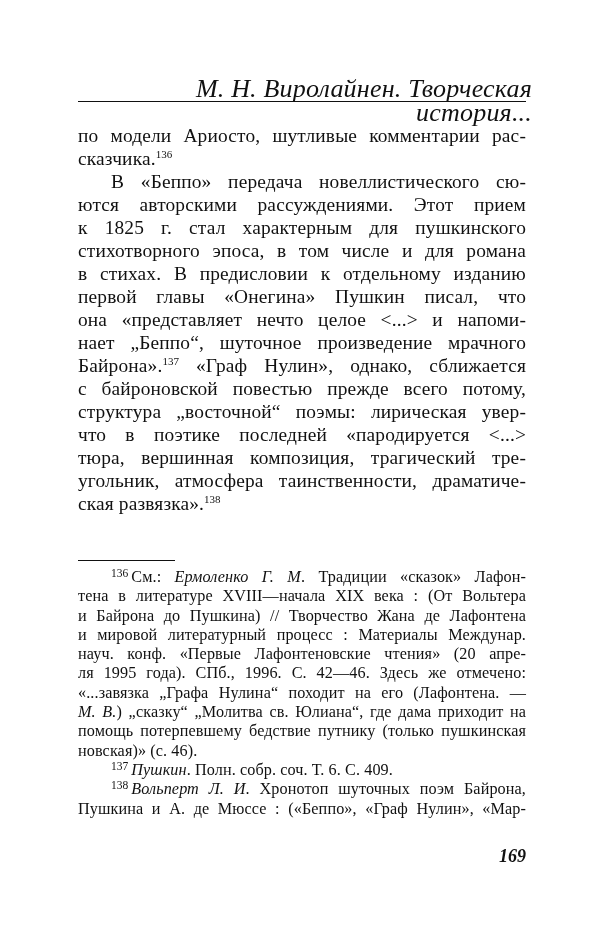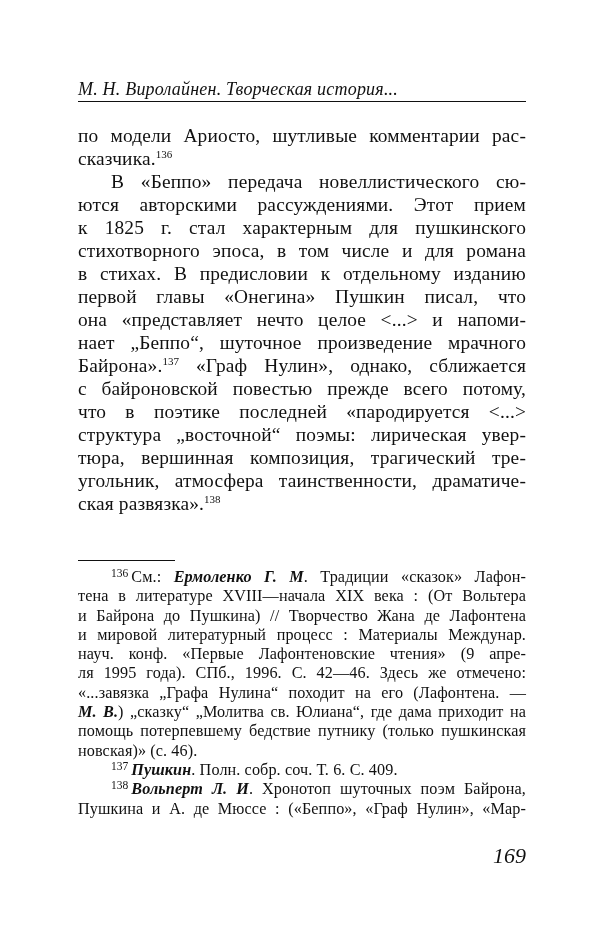--- a/index.html
+++ b/index.html
@@ -18,25 +18,25 @@
     .page {
       position: absolute;
       left: 78px;
       top: 0;
       width: 448px;
       height: 941px;
     }
     .running-head {
       position: absolute;
       top: 77px;
-      left: 0;
+      left: 6px;
       width: 448px;
-      text-align: left;
+      text-align: right;
       font-style: italic;
-      font-size: 18px;
+      font-size: 26px;
       letter-spacing: 0.2px;
       line-height: 24px;
     }
     .head-rule {
       position: absolute;
       top: 101px;
       left: 0;
       width: 448px;
       height: 0;
       border-top: 1.4px solid #111;
@@ -103,29 +103,30 @@
     }
     .fnnum {
       font-size: 11.5px;
       position: relative;
       top: -5px;
       margin-right: 3px;
       letter-spacing: 0;
     }
     .author {
       font-style: italic;
-      font-weight: bold;
+      font-weight: normal;
     }
     .page-number {
       position: absolute;
       top: 845px;
       right: 0;
       font-style: italic;
-      font-size: 22px;
+      font-size: 18px;
       line-height: 22px;
+      font-weight: bold;
     }
   </style>
 </head>
 <body>
 
 <div class="page">
 
   <div class="running-head">М. Н. Виролайнен. Творческая история...</div>
   <div class="head-rule"></div>
 
@@ -135,36 +136,36 @@
     <span class="line indent">В «Беппо» передача новеллистического сю-</span>
     <span class="line">ются авторскими рассуждениями. Этот прием</span>
     <span class="line">к 1825 г. стал характерным для пушкинского</span>
     <span class="line">стихотворного эпоса, в том числе и для романа</span>
     <span class="line">в стихах. В предисловии к отдельному изданию</span>
     <span class="line">первой главы «Онегина» Пушкин писал, что</span>
     <span class="line">она «представляет нечто целое &lt;...&gt; и напоми-</span>
     <span class="line">нает „Беппо“, шуточное произведение мрачного</span>
     <span class="line"><span>Байрона».</span><sup class="fnref">137</sup><span> «Граф Нулин», однако, сближается</span></span>
     <span class="line">с байроновской повестью прежде всего потому,</span>
+    <span class="line">структура „восточной“ поэмы: лирическая увер-</span>
     <span class="line">что в поэтике последней «пародируется &lt;...&gt;</span>
-    <span class="line">структура „восточной“ поэмы: лирическая увер-</span>
     <span class="line">тюра, вершинная композиция, трагический тре-</span>
     <span class="line">угольник, атмосфера таинственности, драматиче-</span>
     <span class="line last"><span>ская развязка».</span><sup class="fnref">138</sup></span>
   </div>
 
   <div class="fn-rule"></div>
 
   <div class="footnotes">
 
     <span class="fline indent"><span class="fnnum">136</span><span>См.: </span><span class="author">Ермоленко Г. М</span><span>. Традиции «сказок» Лафон-</span></span>
     <span class="fline">тена в литературе XVIII—начала XIX века : (От Вольтера</span>
     <span class="fline">и Байрона до Пушкина) // Творчество Жана де Лафонтена</span>
     <span class="fline">и мировой литературный процесс : Материалы Междунар.</span>
-    <span class="fline">науч. конф. «Первые Лафонтеновские чтения» (9 апре-</span>
+    <span class="fline">науч. конф. «Первые Лафонтеновские чтения» (20 апре-</span>
     <span class="fline">ля 1995 года). СПб., 1996. С. 42—46. Здесь же отмечено:</span>
     <span class="fline">«...завязка „Графа Нулина“ походит на его (Лафонтена. —</span>
     <span class="fline"><span class="author">М. В.</span><span>) „сказку“ „Молитва св. Юлиана“, где дама приходит на</span></span>
     <span class="fline">помощь потерпевшему бедствие путнику (только пушкинская</span>
     <span class="fline last">новская)» (с. 46).</span>
 
     <span class="fline indent last"><span class="fnnum">137</span><span class="author">Пушкин</span><span>. Полн. собр. соч. Т. 6. С. 409.</span></span>
 
     <span class="fline indent"><span class="fnnum">138</span><span class="author">Вольперт Л. И</span><span>. Хронотоп шуточных поэм Байрона,</span></span>
     <span class="fline">Пушкина и А. де Мюссе : («Беппо», «Граф Нулин», «Мар-</span>

